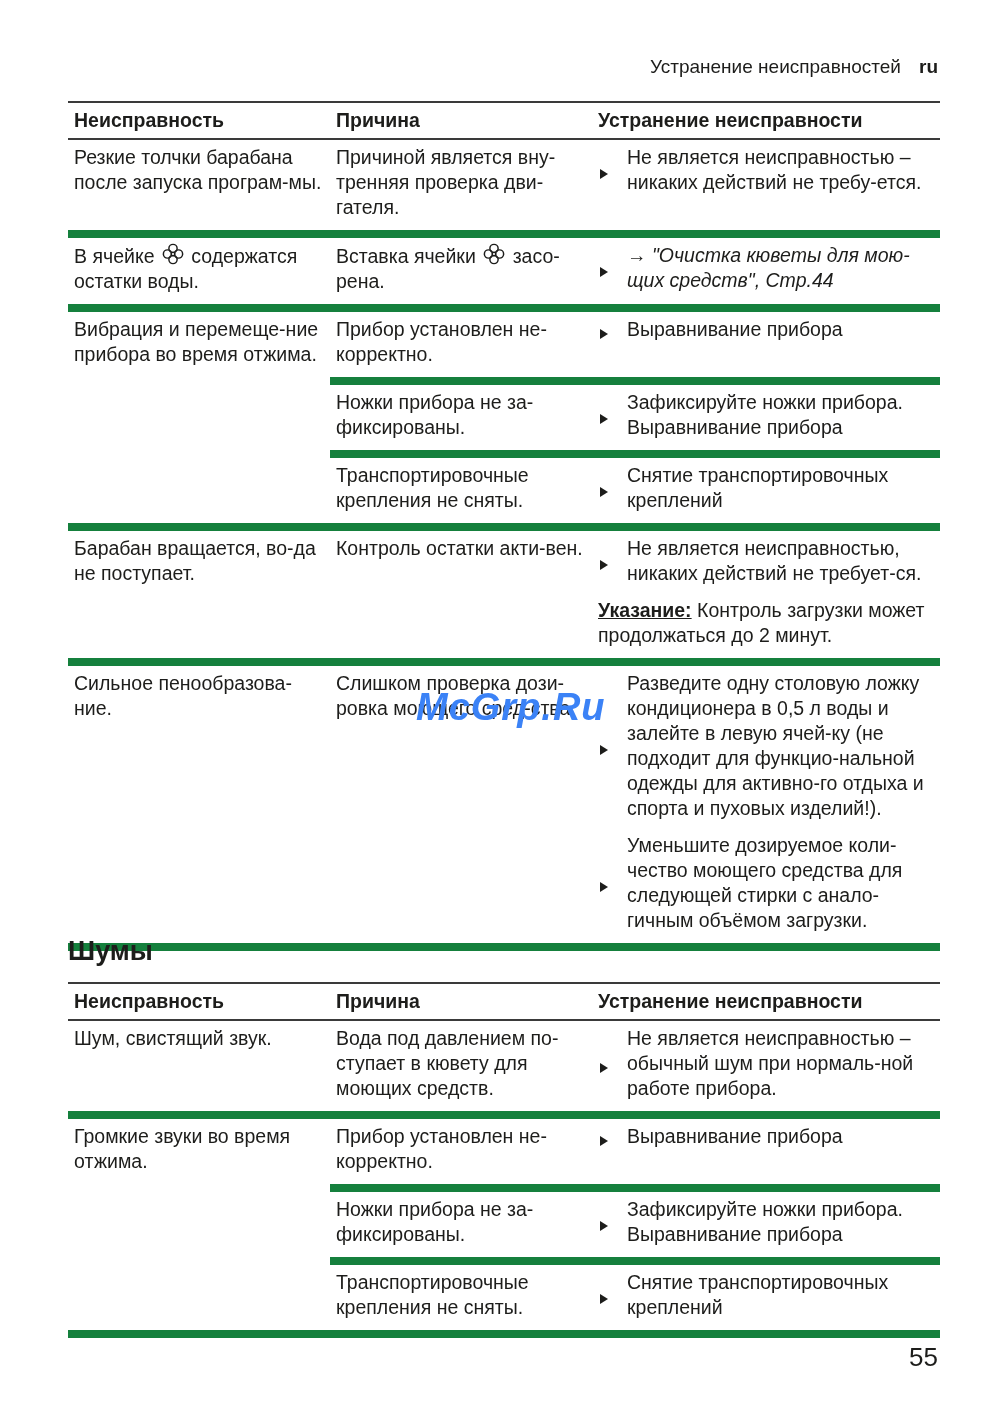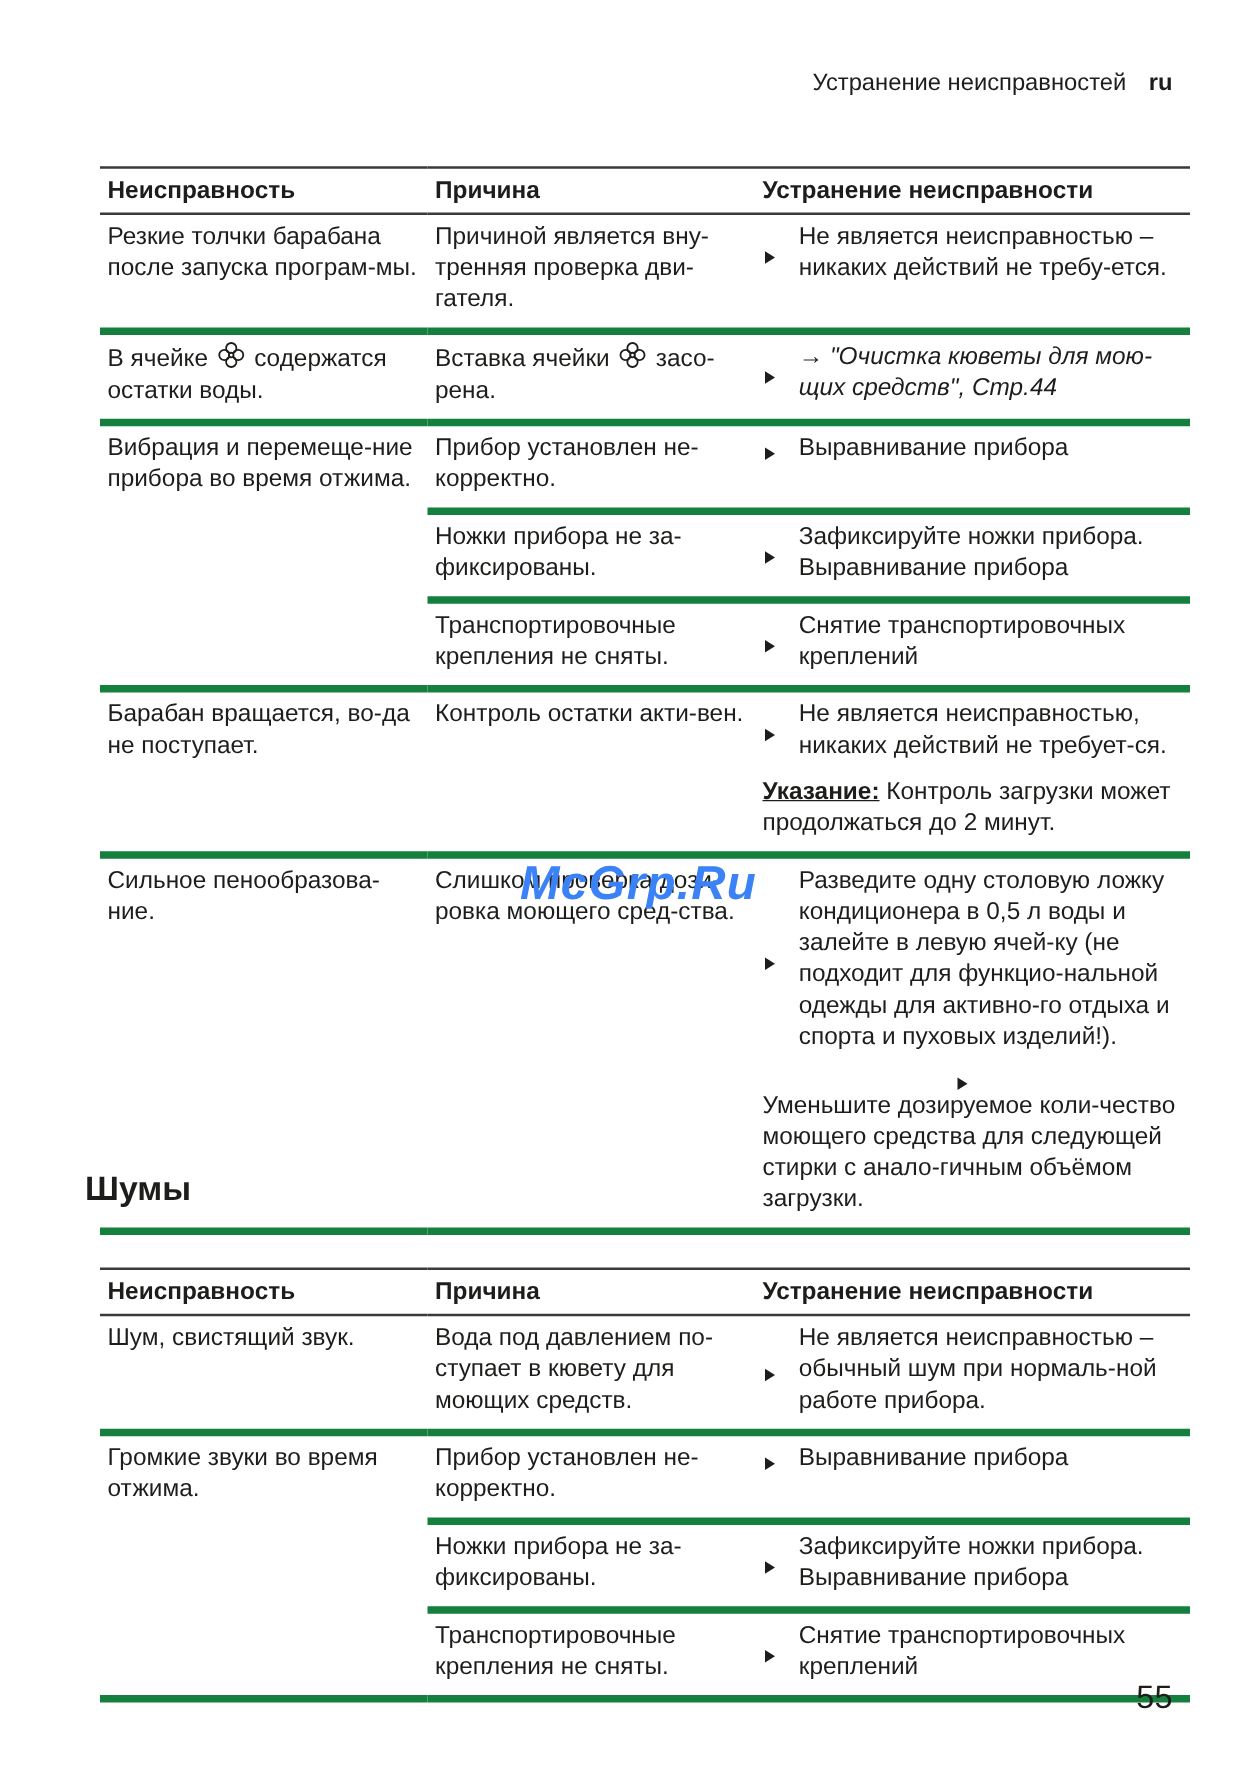--- a/index.html
+++ b/index.html
@@ -6,38 +6,38 @@
   body {
     width: 1000px; height: 1419px; position: relative; overflow: hidden;
     font-family: "Liberation Sans", sans-serif; color: #1d1d1b;
   }
   .running-head {
     position: absolute; top: 56px; right: 62px;
     font-size: 19px; color: #1d1d1b;
   }
   .running-head .lang { font-weight: bold; margin-left: 18px; }
   table.tbl {
-    position: absolute; left: 80px; width: 872px;
+    position: absolute; left: 68px; width: 872px;
     border-collapse: collapse; table-layout: fixed;
-    font-size: 19.5px; line-height: 25px; margin-top: 32px;
+    font-size: 19.5px; line-height: 25px;
   }
   table.tbl col.c1 { width: 262px; }
   table.tbl col.c2 { width: 262px; }
   table.tbl col.c3 { width: 348px; }
   table.tbl th {
     text-align: left; font-weight: bold; padding: 5px 6px 5px 6px;
     border-top: 2px solid #3a3a3a; border-bottom: 2px solid #3a3a3a;
     height: 24px;
   }
   table.tbl td {
     vertical-align: top; padding: 5px 6px 10px 6px;
-    border-bottom: 6px solid #15803d;
+    border-bottom: 8px solid #15803d;
   }
   .rem { display: flex; align-items: center; }
-  .rem + .rem { margin-top: 12px; flex-direction: column; }
+  .rem + .rem { margin-top: 12px; }
   .tri {
     display: inline-block; width: 0; height: 0; flex: 0 0 auto;
     border-left: 8px solid #1d1d1b; border-top: 5px solid transparent; border-bottom: 5px solid transparent;
     margin: 8px 19px 0 2px;
   }
   .rem-text { flex: 1; }
   .italic { font-style: italic; }
   .note { margin-top: 12px; }
   .note b { font-weight: bold; text-decoration: underline; }
   .flower { display: inline-block; width: 22px; height: 22px; vertical-align: -2px; margin: 0 2px; }

